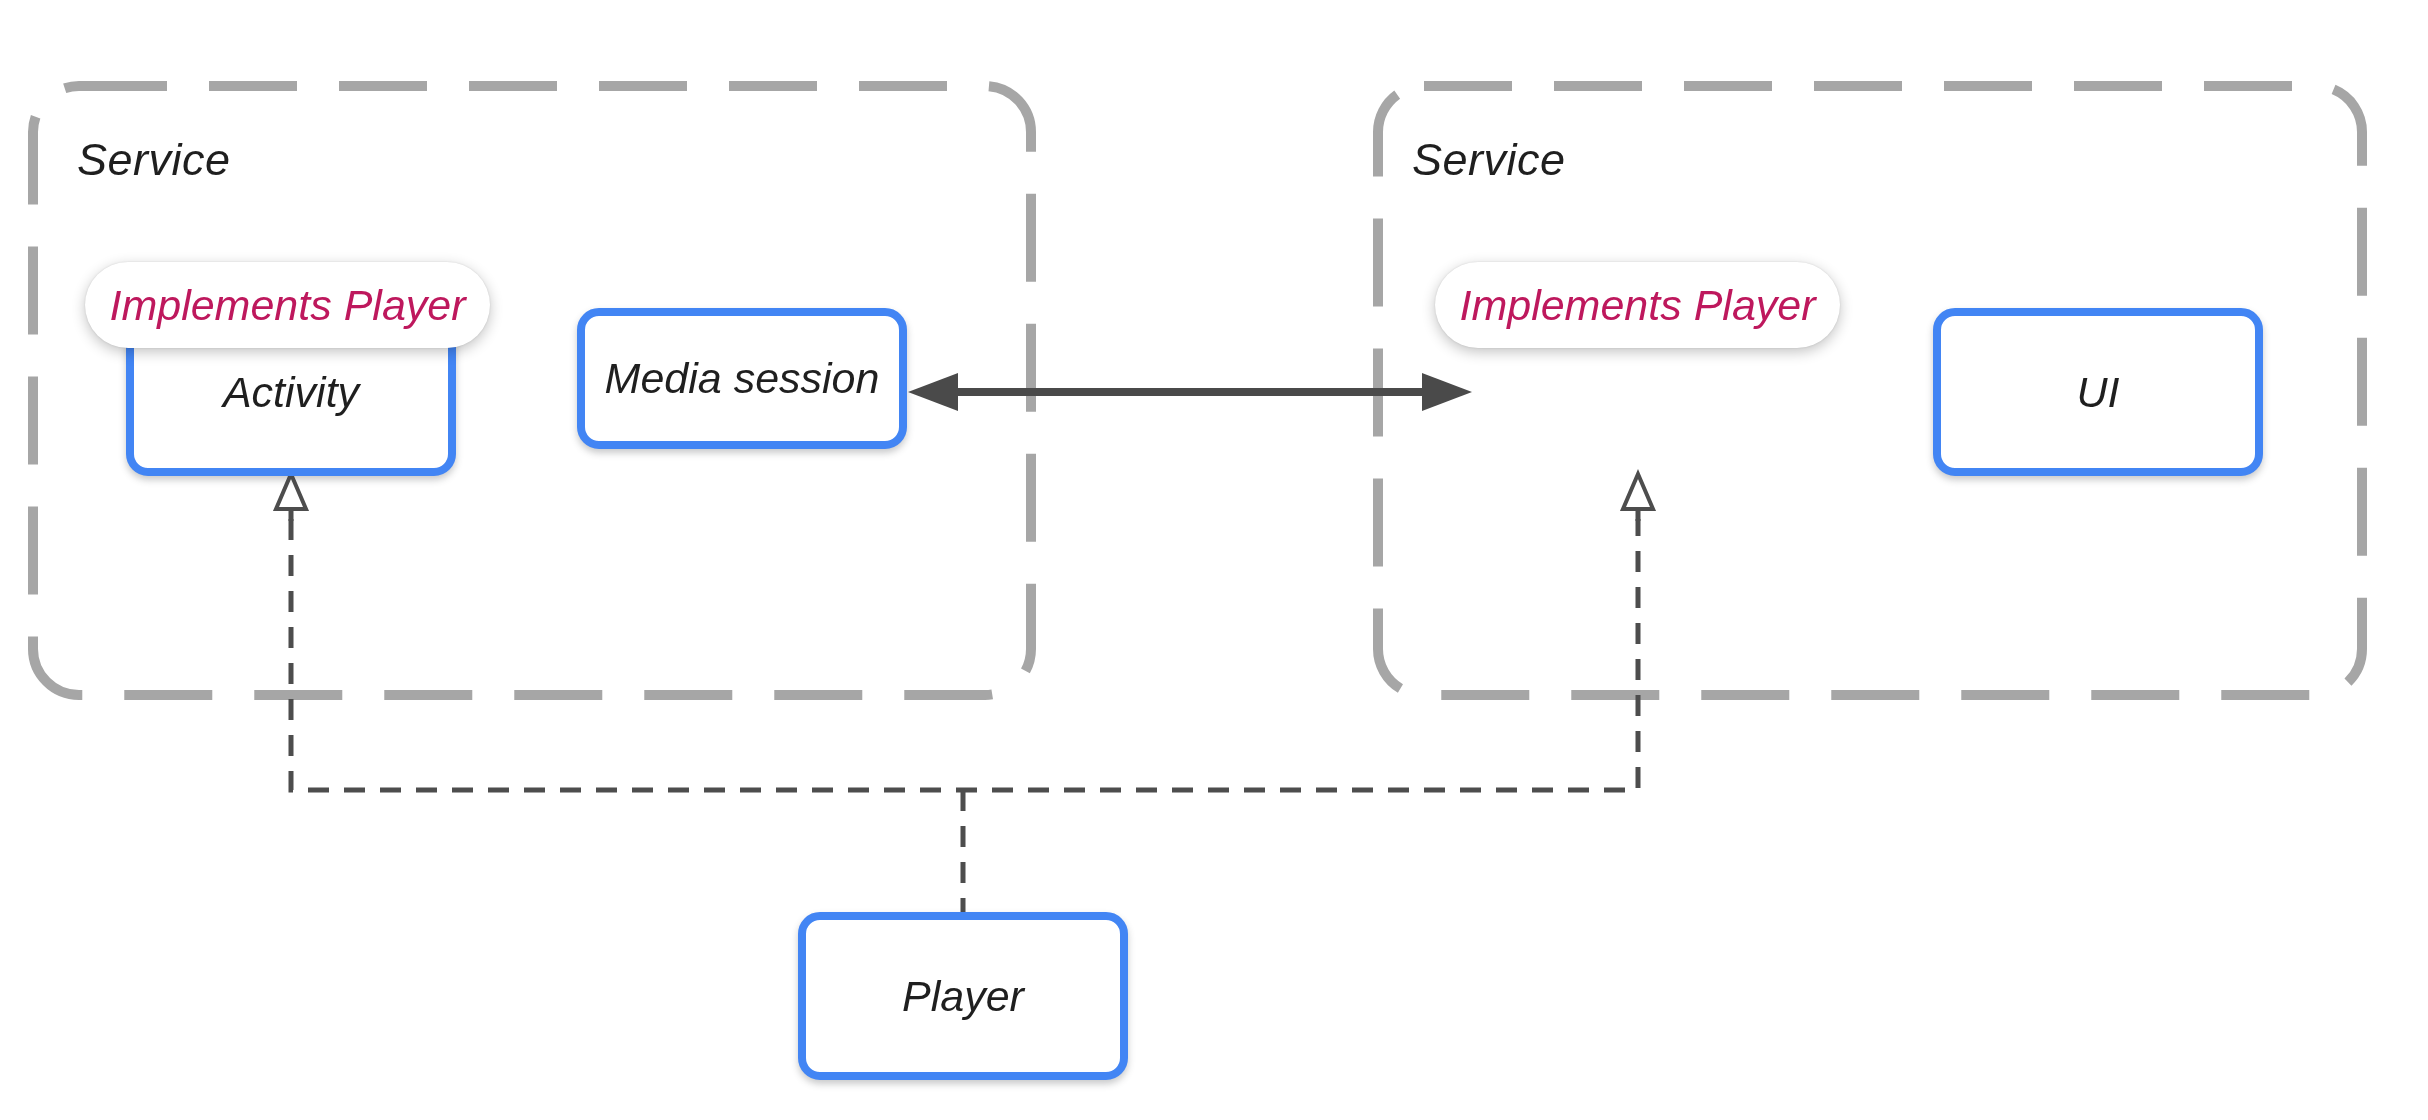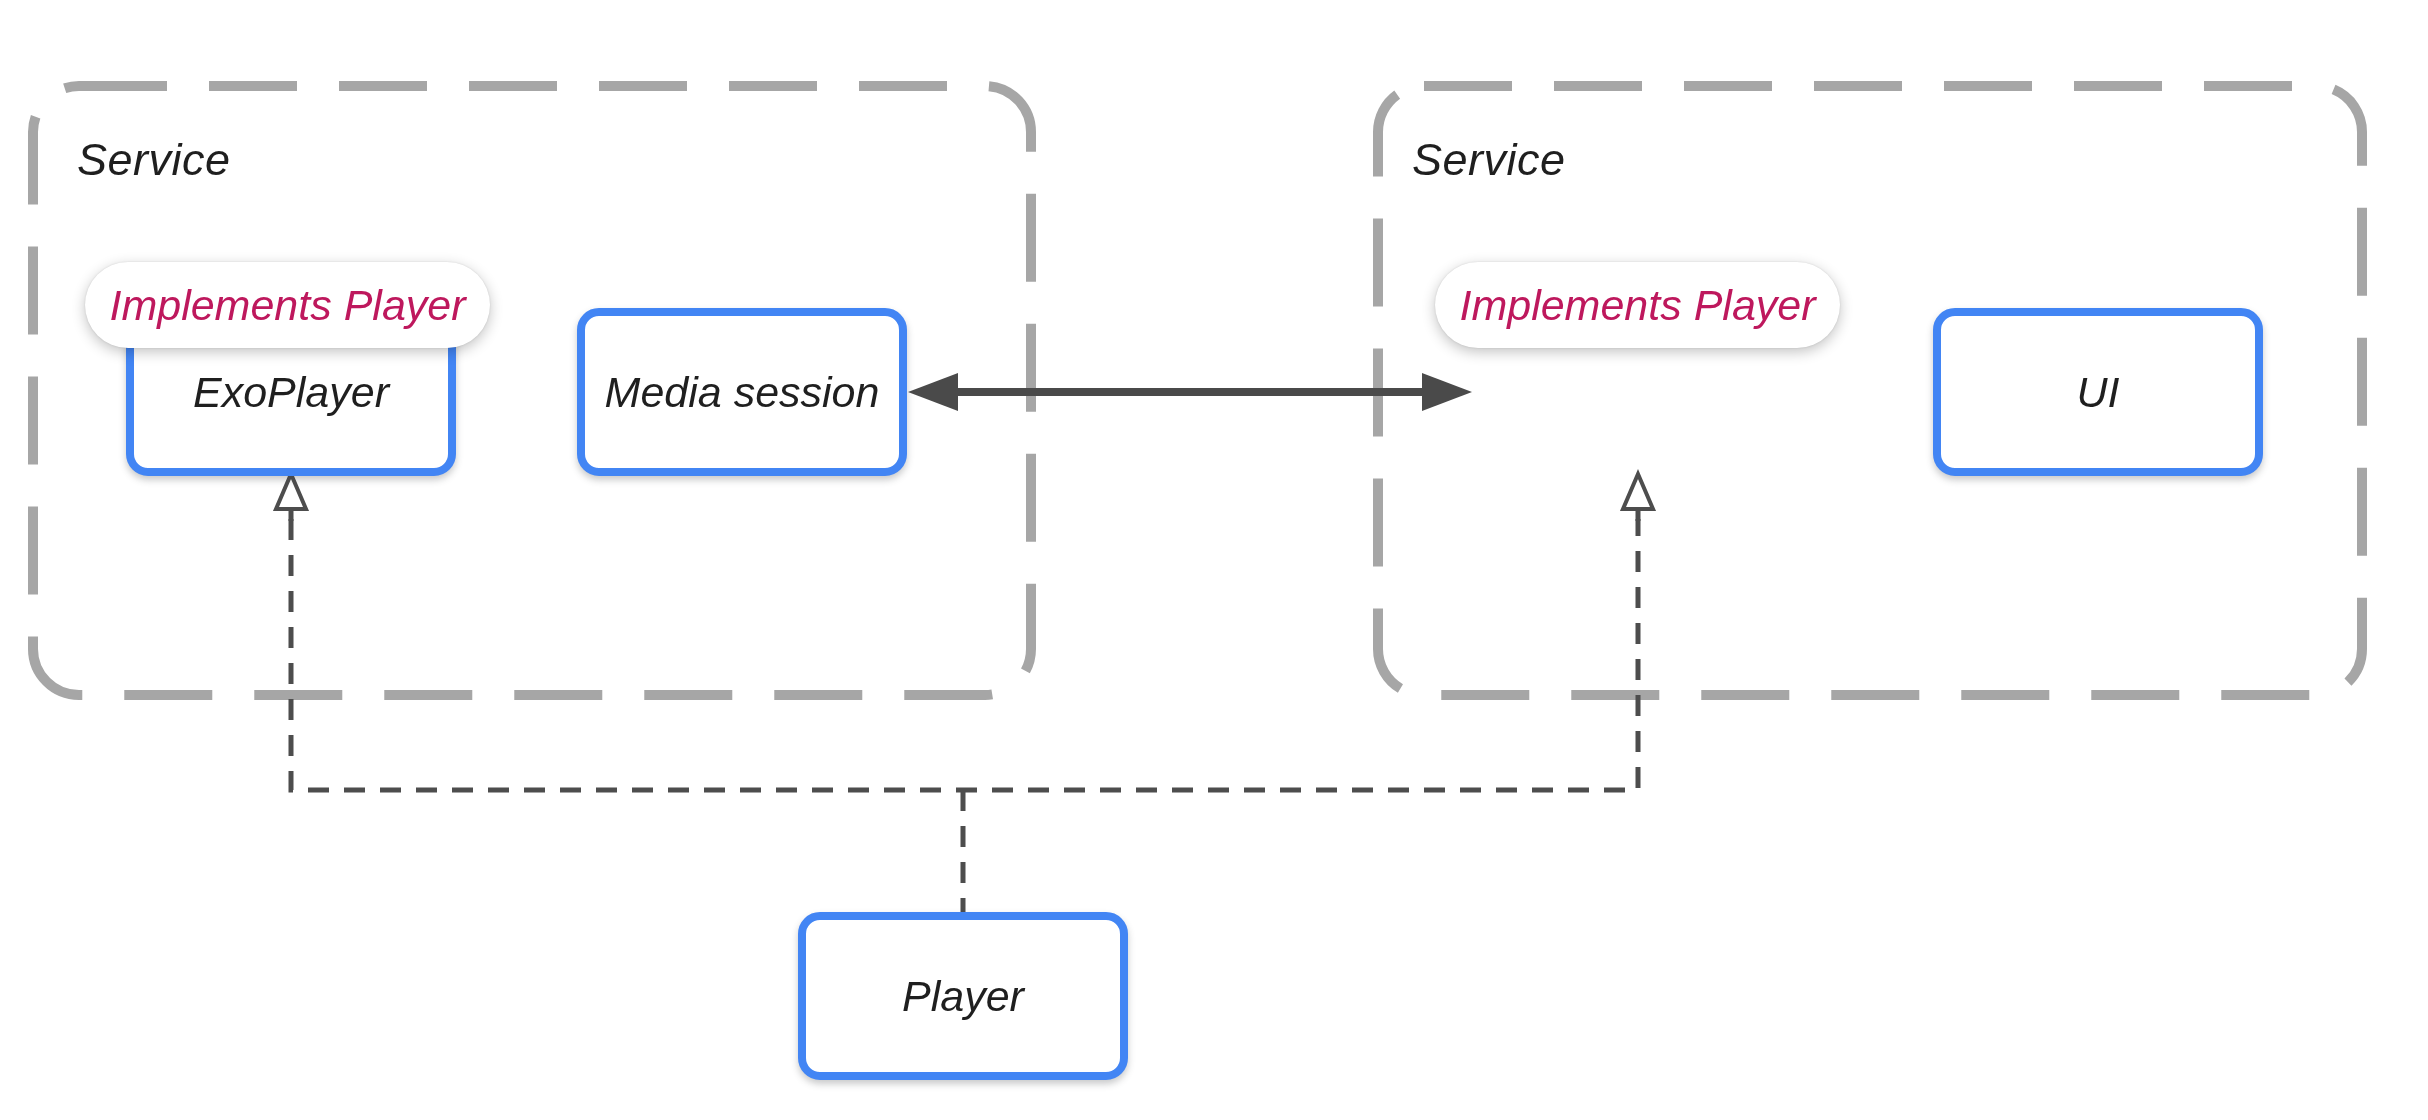--- a/index.html
+++ b/index.html
@@ -52,21 +52,21 @@
     display: flex;
     align-items: center;
     justify-content: center;
     font-size: 43px;
     color: #be185d;
     white-space: nowrap;
     box-shadow: 0 4px 14px rgba(0, 0, 0, 0.24), 0 0 2px rgba(0, 0, 0, 0.12);
   }
   
   .node-exoplayer        { left: 126px;  top: 308px; width: 330px; height: 168px; }
-  .node-media-session    { left: 577px;  top: 308px; width: 330px; height: 168px; }
+  .node-media-session    { left: 577px;  top: 308px; width: 330px; height: 141px; }
   .node-media-controller { left: 1473px; top: 308px; width: 330px; height: 168px; }
   .node-ui               { left: 1933px; top: 308px; width: 330px; height: 168px; }
   .node-player           { left: 798px;  top: 912px; width: 330px; height: 168px; }
   .pill-left             { left: 85px;   top: 262px; width: 405px; height: 86px; }
   .pill-right            { left: 1435px; top: 262px; width: 405px; height: 86px; }
   .label-service         { left: 77px;   top: 134px; }
   .label-activity        { left: 1412px; top: 134px; }
 </style>
 </head>
 <body>
@@ -90,21 +90,21 @@
       <line x1="291" y1="508" x2="291" y2="521" stroke="#4d4d4d" stroke-width="5"></line>
       <line x1="1638" y1="508" x2="1638" y2="521" stroke="#4d4d4d" stroke-width="5"></line>
       <polygon points="291,474 276,509 306,509" fill="#ffffff" stroke="#4d4d4d" stroke-width="4" stroke-linejoin="miter"></polygon>
       <polygon points="1638,474 1623,509 1653,509" fill="#ffffff" stroke="#4d4d4d" stroke-width="4" stroke-linejoin="miter"></polygon>
     </g>
   </svg>
 
   <div class="container-label label-service">Service</div>
   <div class="container-label label-activity">Service</div>
 
-  <div class="node node-exoplayer">ExoPlayer</div>
+  <div class="node node-exoplayer">Activity</div>
   <div class="node node-media-session">Media session</div>
   <div class="node node-ui">UI</div>
   <div class="node node-player">Player</div>
 
   <div class="pill pill-left">Implements Player</div>
   <div class="pill pill-right">Implements Player</div>
 
 </div>
 
 </body></html>

